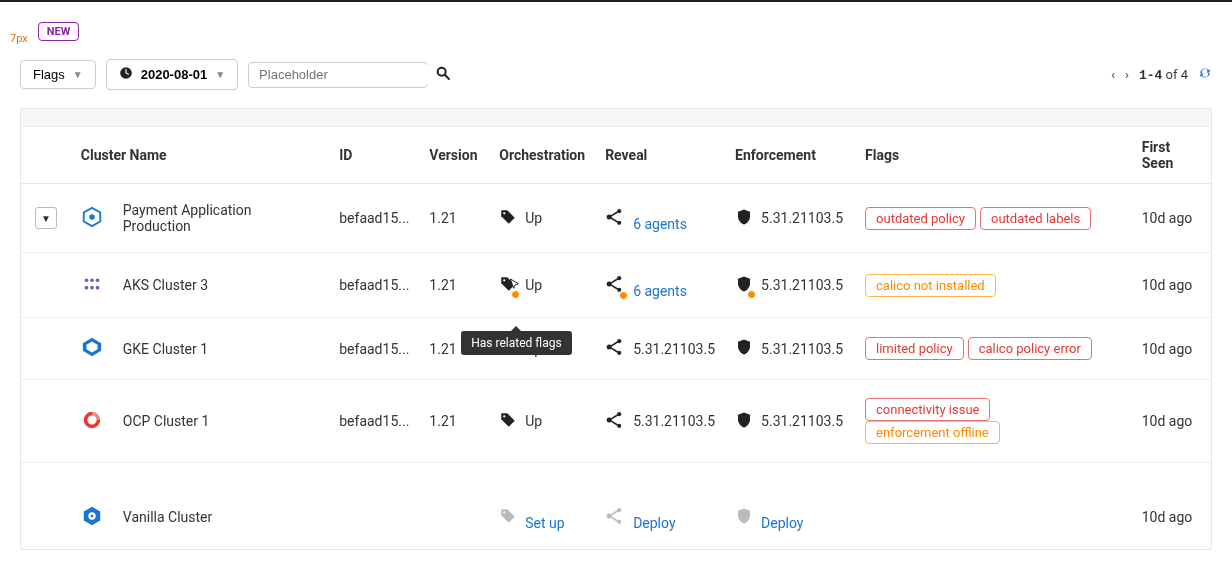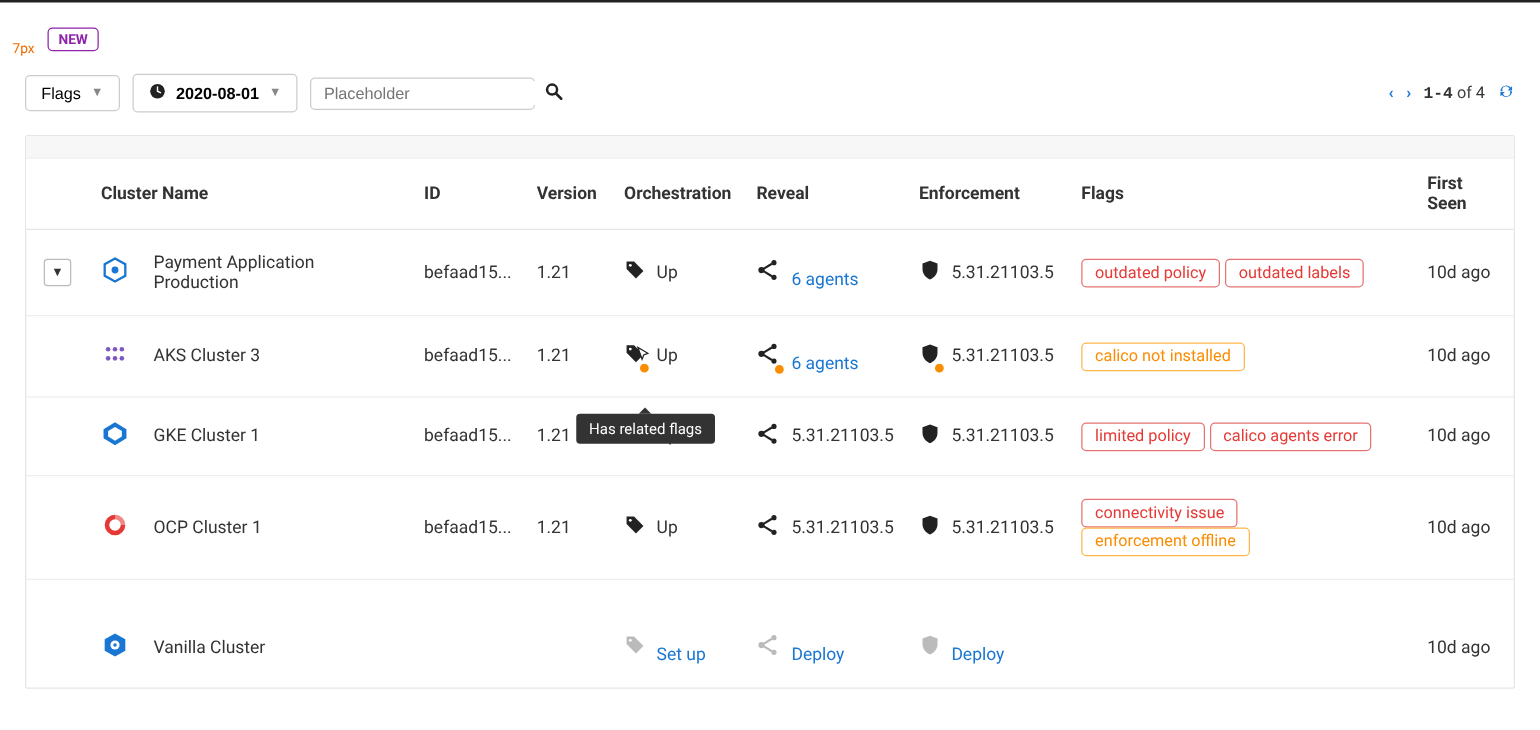--- a/index.html
+++ b/index.html
@@ -239,21 +239,21 @@
             </span>
           </td>
           <td>
             <span class="iconcell">
               <span class="relpos icon"><svg width="18" height="18" viewBox="0 0 24 24">
                   <path d="M12 2l8 3v6c0 5-3.5 9.5-8 11-4.5-1.5-8-6-8-11V5l8-3z" fill="#222"></path>
                 </svg></span>
               <span>5.31.21103.5</span>
             </span>
           </td>
-          <td><span class="flag-badge flag-red">limited policy</span><span class="flag-badge flag-red">calico agents error</span></td>
+          <td><span class="flag-badge flag-red">limited policy</span><span class="flag-badge flag-red">calico policy error</span></td>
           <td>10d ago</td>
         </tr>
         <tr>
           <td style="text-align: center;"></td>
           <td><span class="icon"><svg width="22" height="22" viewBox="0 0 24 24">
                 <path d="M12 3a9 9 0 1 0 9 9h-4a5 5 0 1 1-5-5V3z" fill="#e53935"></path>
                 <path d="M12 3v4a5 5 0 0 1 5 5h4a9 9 0 0 0-9-9z" fill="#e53935" opacity="0.6"></path>
               </svg></span></td>
           <td><span class="cluster-name">OCP Cluster 1</span></td>
           <td>befaad15...</td>

